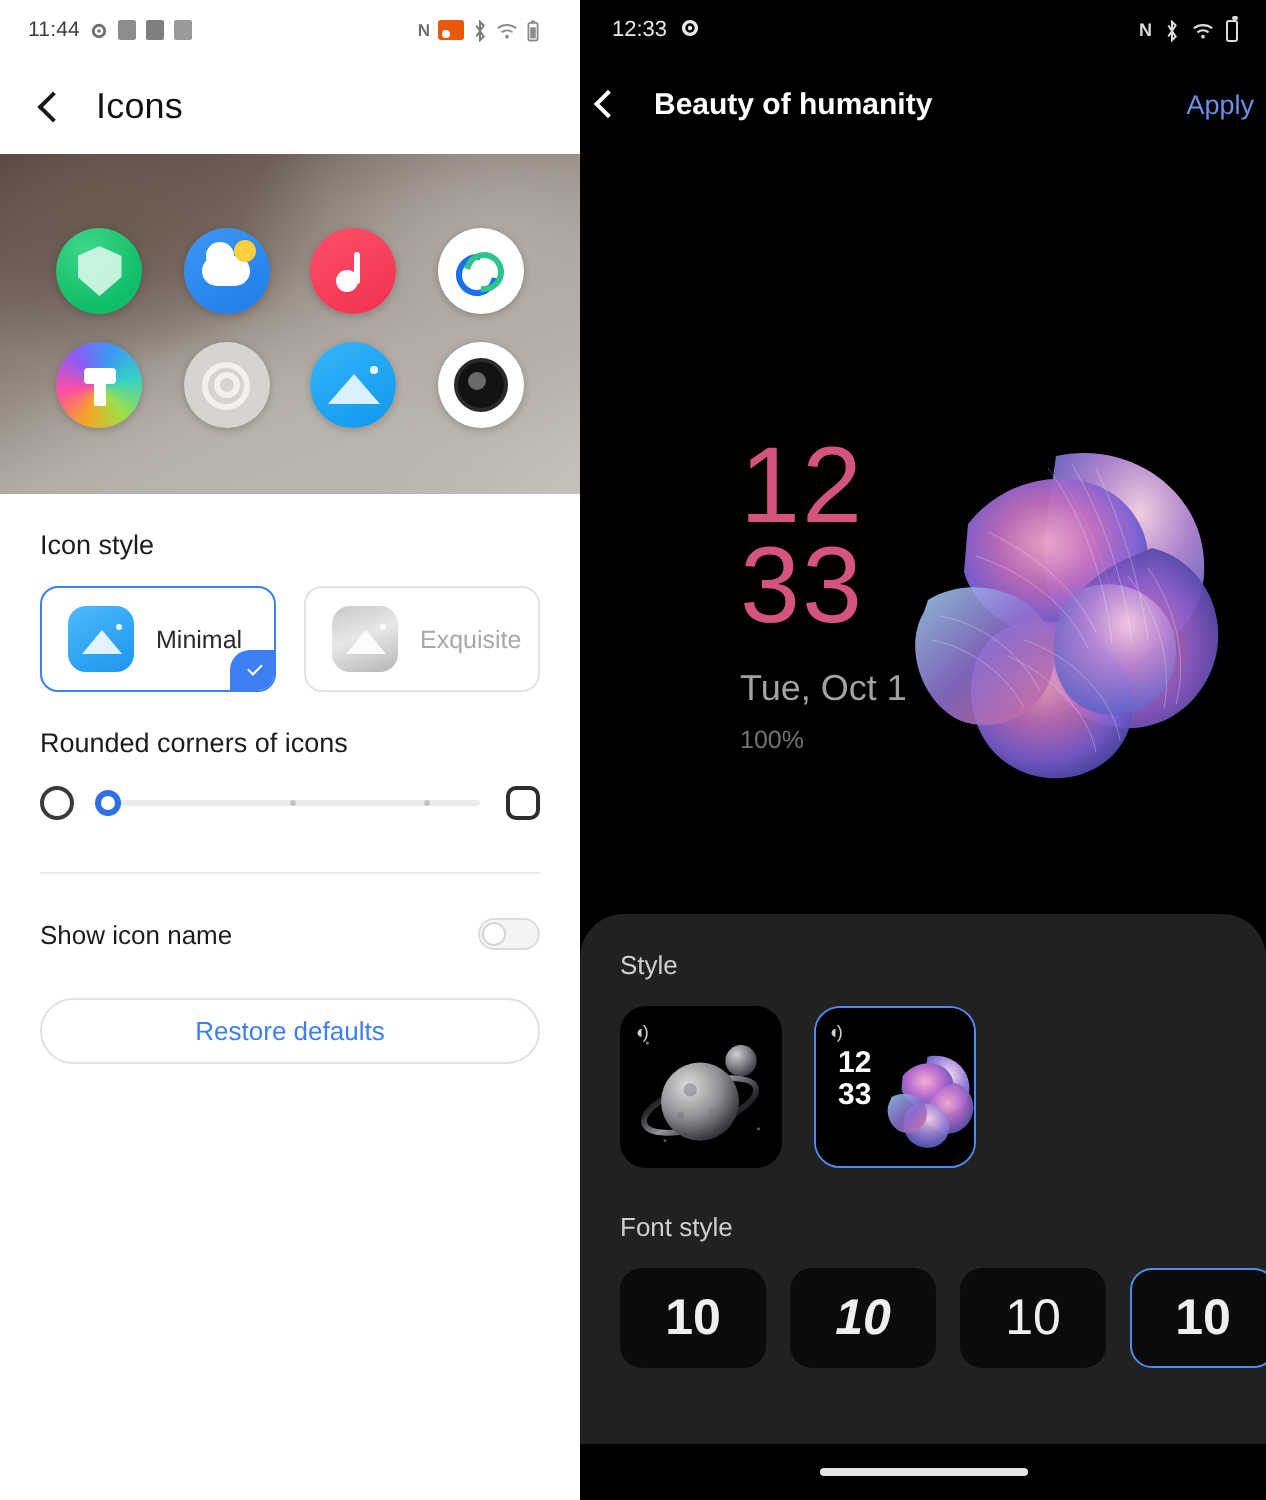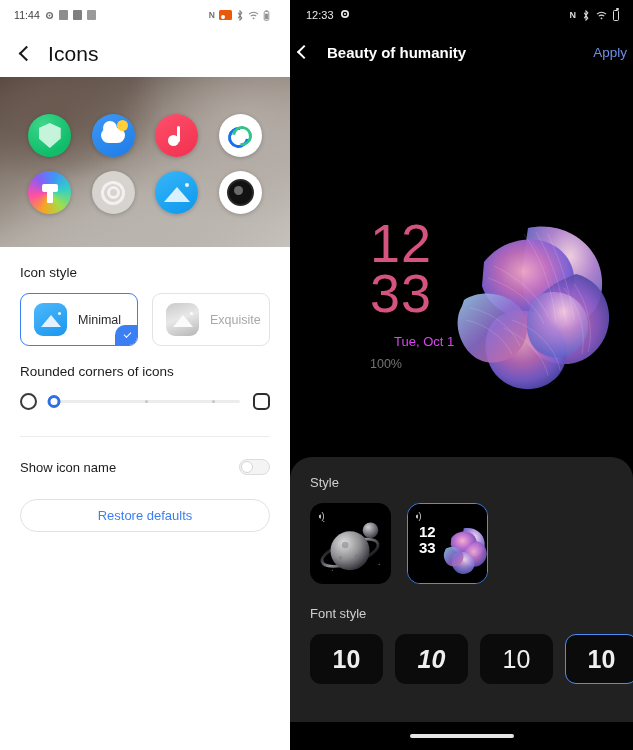--- a/index.html
+++ b/index.html
@@ -41,21 +41,21 @@
   .topbar {
     height: 47px; display: flex; align-items: center; gap: 16px;
     padding: 0 18px; background: #fff;
   }
   .back-chevron {
     width: 11px; height: 11px;
     border-left: 2px solid #1a1a1a; border-bottom: 2px solid #1a1a1a;
     transform: rotate(45deg); margin-left: 3px;
     cursor: pointer;
   }
-  .topbar-title { font-size: 21px; color: #111; letter-spacing: .1px; }
+  .topbar-title { font-size: 18px; color: #111; letter-spacing: .1px; }
 
   .icon-preview {
     position: relative;
     height: 170px;
     background:
       radial-gradient(ellipse 180px 120px at 18% 18%, #6b5a50 0%, rgba(107,90,80,0) 62%),
       radial-gradient(ellipse 200px 150px at 85% 30%, #b4aca6 0%, rgba(180,172,166,0) 65%),
       radial-gradient(ellipse 240px 140px at 55% 100%, #b9b4ae 0%, rgba(185,180,174,0) 70%),
       linear-gradient(160deg, #4e3f38 0%, #8a7f76 38%, #b2aba4 62%, #c9c5c0 100%);
     display: flex; flex-direction: column;
@@ -202,21 +202,21 @@
 
   .d-preview { position: relative; flex: 1; }
   .clock {
     position: absolute; left: 80px; top: 145px;
     color: #d8527f; z-index: 2;
   }
   .clock-hh, .clock-mm {
     font-size: 54px; line-height: .92; font-weight: 300;
     letter-spacing: 1px; color: #d4547f;
   }
-  .clock-date { font-size: 13px; color: #d946ef; margin-top: 16px; margin-left: 24px; }
+  .clock-date { font-size: 18px; color: #a3a3a3; margin-top: 16px; }
   .clock-batt { font-size: 12.5px; color: #737373; margin-top: 8px; }
 
   .flower {
     position: absolute; left: 134px; top: 130px;
     width: 200px; height: 200px; z-index: 3;
     pointer-events: none;
   }
 
   .sheet {
     background: #212121;

